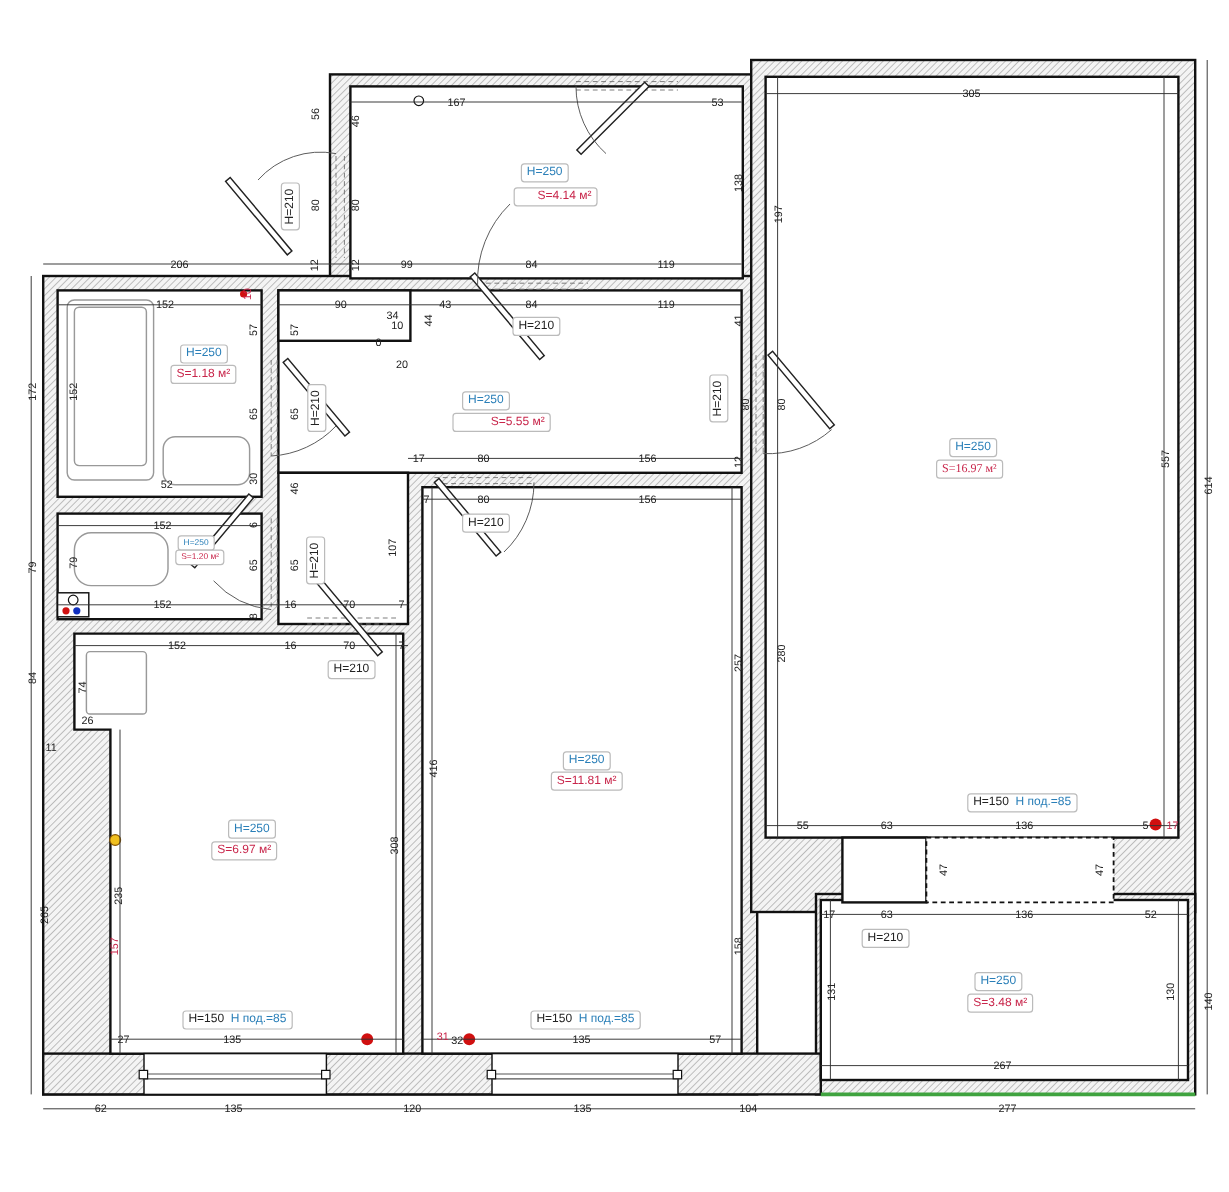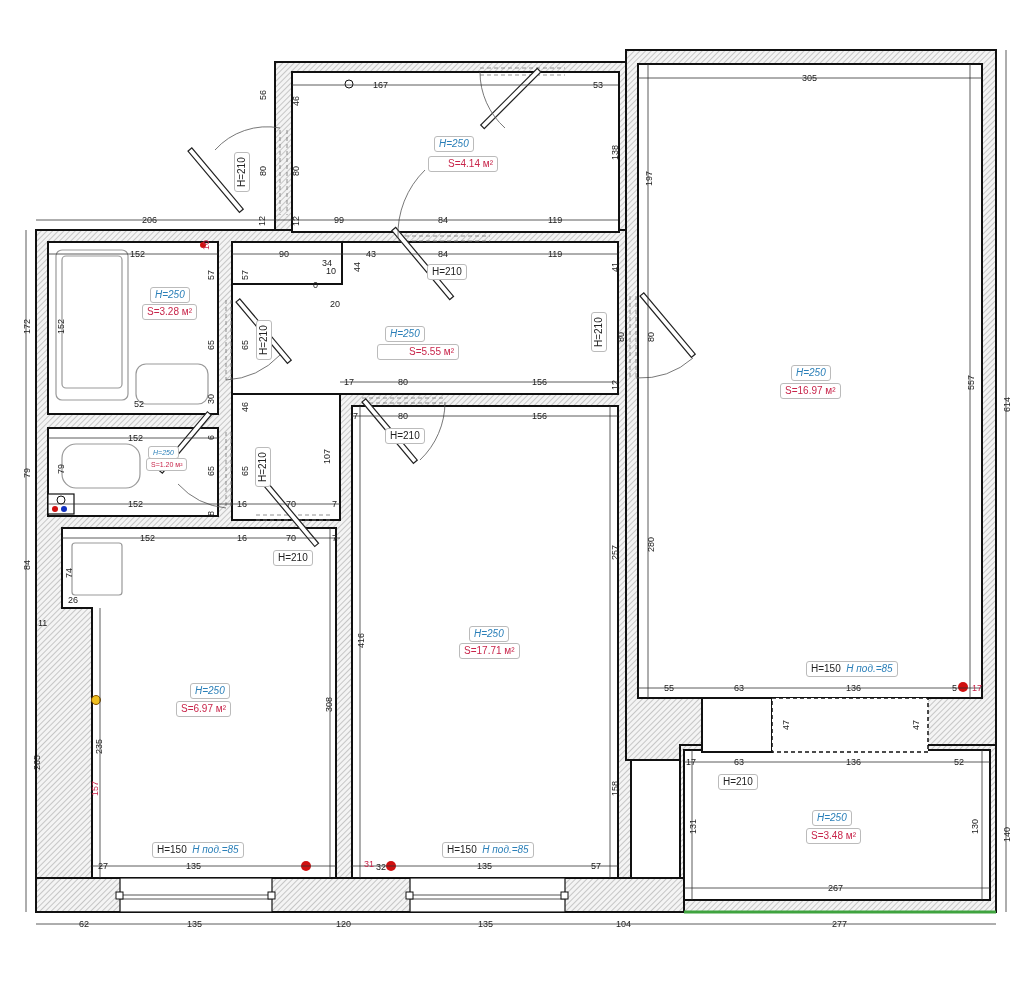--- a/index.html
+++ b/index.html
@@ -8,21 +8,21 @@
   .wall{fill:url(#hatch);stroke:#111;stroke-width:2;}
   .inner{fill:#ffffff;stroke:#111;stroke-width:2;}
   .dim{stroke:#333;stroke-width:0.8;fill:none;}
   .dimtxt{font-family:"Liberation Sans",sans-serif;font-size:9px;fill:#222;}
   .dimtxt-red{font-family:"Liberation Sans",sans-serif;font-size:9px;fill:#c8254a;}
   .door{fill:#fff;stroke:#222;stroke-width:1.2;}
   .arc{fill:none;stroke:#555;stroke-width:0.8;}
   .opening{fill:none;stroke:#777;stroke-width:0.8;stroke-dasharray:4 3;}
   .fixture{fill:#fff;stroke:#999;stroke-width:1.2;}
   .label-box{position:absolute;border:1px solid #bbb;border-radius:3px;background:#fff;font-size:10px;padding:1px 4px;white-space:nowrap;line-height:12px;}
-  .lbl-h{color:#2a7fb8;font-style:italic;}
+  .lbl-h{color:#2a7fb8;}
   .lbl-s{color:#c8254a;}
   .lbl-d{color:#222;}
   .lbl-v{transform:rotate(-90deg);transform-origin:left top;}
 </style>
 </head>
 <body>
 
 <svg id="plan" viewBox="0 0 1024 993" xmlns="http://www.w3.org/2000/svg">
   <defs>
     <pattern id="hatch" width="4" height="4" patternUnits="userSpaceOnUse" patternTransform="rotate(45)">
@@ -262,31 +262,31 @@
     <text class="dimtxt" x="336" y="927">120</text>
     <text class="dimtxt" x="478" y="927">135</text>
     <text class="dimtxt" x="616" y="927">104</text>
     <text class="dimtxt" x="832" y="927">277</text>
   </g>
 </svg>
 
 <div class="label-box lbl-h" style="left:434px;top:136px;">H=250</div>
 <div class="label-box lbl-s" style="left:428px;top:156px;padding-left:19px;">S=4.14 м²</div>
 <div class="label-box lbl-h" style="left:150px;top:287px;">H=250</div>
-<div class="label-box lbl-s" style="left:142px;top:304px;">S=3.28 м²</div>
+<div class="label-box lbl-s" style="left:142px;top:304px;">S=1.18 м²</div>
 <div class="label-box lbl-h" style="left:148px;top:446px;font-size:7px;line-height:9px;">H=250</div>
 <div class="label-box lbl-s" style="left:146px;top:458px;font-size:7px;line-height:9px;">S=1.20 м²</div>
 <div class="label-box lbl-h" style="left:385px;top:326px;">H=250</div>
 <div class="label-box lbl-s" style="left:377px;top:344px;padding-left:31px;">S=5.55 м²</div>
 <div class="label-box lbl-h" style="left:190px;top:683px;">H=250</div>
 <div class="label-box lbl-s" style="left:176px;top:701px;">S=6.97 м²</div>
 <div class="label-box lbl-h" style="left:469px;top:626px;">H=250</div>
-<div class="label-box lbl-s" style="left:459px;top:643px;">S=17.71 м²</div>
+<div class="label-box lbl-s" style="left:459px;top:643px;">S=11.81 м²</div>
 <div class="label-box lbl-h" style="left:791px;top:365px;">H=250</div>
-<div class="label-box lbl-s" style="left:780px;top:383px;">S=16.97 м²</div>
+<div class="label-box lbl-s" style="left:780px;top:383px;font-family:Liberation Serif, serif;">S=16.97 м²</div>
 <div class="label-box lbl-h" style="left:812px;top:810px;">H=250</div>
 <div class="label-box lbl-s" style="left:806px;top:828px;">S=3.48 м²</div>
 
 <div class="label-box lbl-d lbl-v" style="left:234px;top:192px;">H=210</div>
 <div class="label-box lbl-d" style="left:427px;top:264px;">H=210</div>
 <div class="label-box lbl-d lbl-v" style="left:256px;top:360px;">H=210</div>
 <div class="label-box lbl-d lbl-v" style="left:591px;top:352px;">H=210</div>
 <div class="label-box lbl-d" style="left:385px;top:428px;">H=210</div>
 <div class="label-box lbl-d lbl-v" style="left:255px;top:487px;">H=210</div>
 <div class="label-box lbl-d" style="left:273px;top:550px;">H=210</div>

